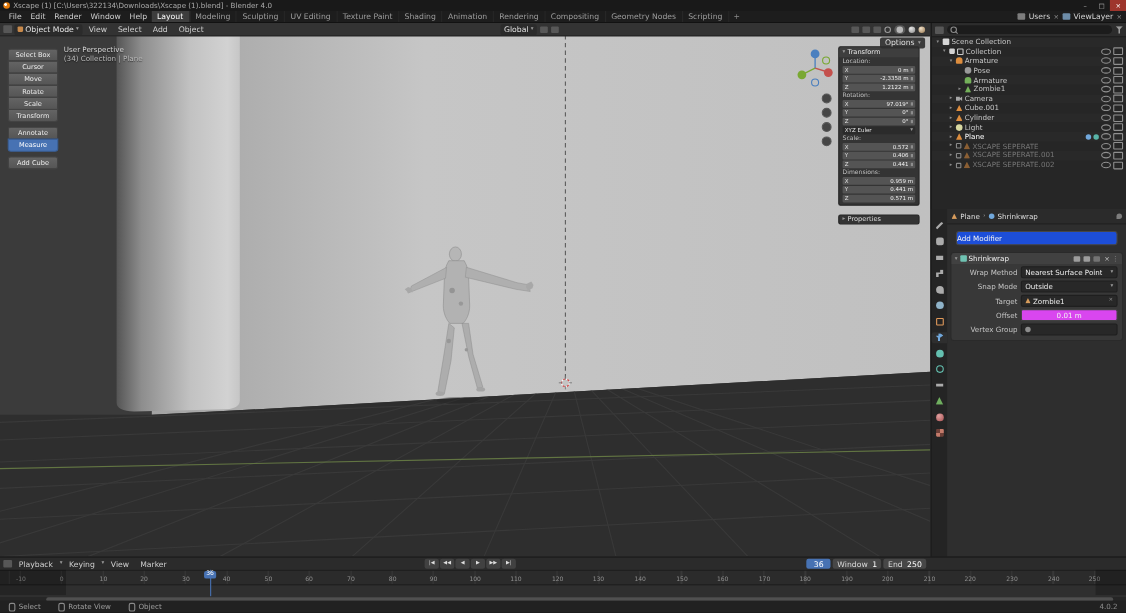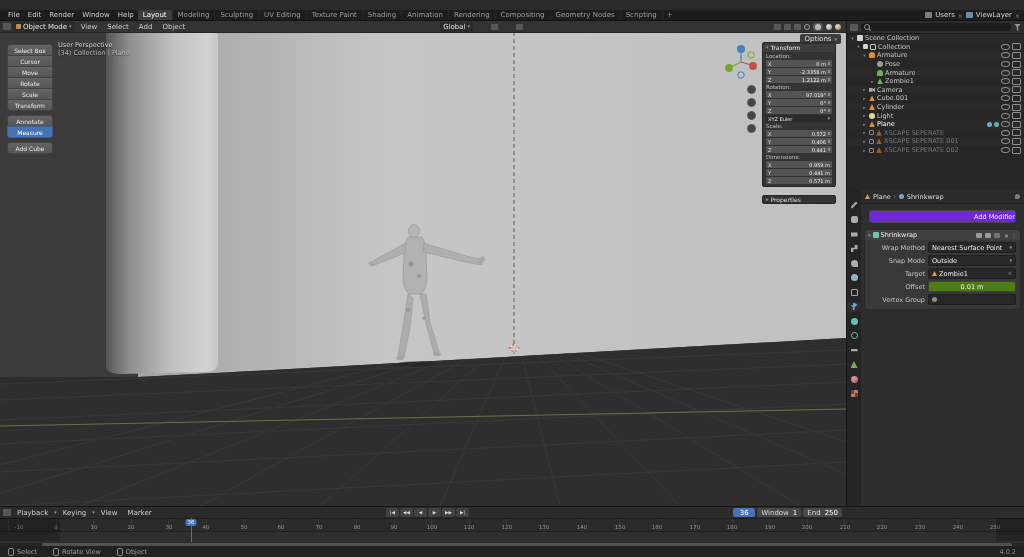--- a/index.html
+++ b/index.html
@@ -25,21 +25,21 @@
   .sgico{width:7px;height:6px;background:#7d7d7d;border-radius:1px;flex:none}
   .sgico.s2{background:#6d8ca8}
   .sg-x{color:#8e8e8e;font-size:6px}
 
   
   .viewport{position:absolute;left:0;top:21px;width:846px;height:485px;background:#3b3b3b;overflow:hidden}
   .vp-header{position:relative;height:11px;background:#333;display:flex;align-items:center;gap:2px;padding:0 3px;border-bottom:1px solid #252525;z-index:6}
   .vh-ico{width:8px;height:7px;background:#575757;border-radius:1px;flex:none}
   .vh-mode{display:flex;align-items:center;gap:2px;background:#2b2b2b;border-radius:2px;padding:1px 3px;color:#e4e4e4}
   .mode-ic{width:5px;height:5px;background:#c98a4b;border-radius:1px}
-  .vh-center{display:flex;align-items:center;gap:18px;margin-left:auto}
+  .vh-center{display:flex;align-items:center;gap:3px;margin-left:auto}
   .vh-right{display:flex;align-items:center;gap:3px;margin-left:auto;padding-right:2px}
   .vh-pill{display:flex;align-items:center;gap:2px;background:#2b2b2b;border-radius:2px;padding:1px 3px;color:#e0e0e0}
   .tgl{width:7px;height:6px;background:#585858;border-radius:1px}
   .sphere{width:6px;height:6px;border-radius:50%;background:#b9b9b9;flex:none}
   .sphere.wire{background:transparent;border:1px solid #9a9a9a;box-sizing:border-box}
   .sphere.mat{background:radial-gradient(circle at 35% 30%,#e6e6e6,#8a8a8a)}
   .sphere.rend{background:radial-gradient(circle at 35% 30%,#f0e0c8,#97774f)}
   .sph-active{background:#5a5a5a;border-radius:5px;padding:1px 2px;display:flex;align-items:center}
   .vp-options{position:absolute;top:13px;right:5px;background:rgba(45,45,45,.9);border-radius:2px;padding:1px 4px;display:flex;gap:3px;align-items:center;z-index:6;color:#dedede}
 
@@ -123,37 +123,37 @@
   .pti-phys{border:1px solid #64c0b0;box-sizing:border-box;border-radius:50%}
   .pti-constr{background:#ababab;clip-path:polygon(0 35%,100% 35%,100% 68%,0 68%)}
   .pti-data{background:#6fae5f;clip-path:polygon(50% 0,100% 100%,0 100%)}
   .pti-mat{background:radial-gradient(circle at 35% 30%,#e0a0a0,#a85050);border-radius:50%}
   .pti-tex{background:conic-gradient(#c47a6a 25%,#6e4038 0 50%,#c47a6a 0 75%,#6e4038 0);border-radius:1px}
   .pcontent{flex:1;display:flex;flex-direction:column;font-size:6.5px;min-width:0}
   .p-crumb{height:13px;display:flex;align-items:center;gap:3px;padding:0 4px;background:#2b2b2b;border-bottom:1px solid #222;color:#dedede}
   .crumb-ic{width:5px;height:5px;background:#d79c5c;clip-path:polygon(50% 0,100% 100%,0 100%);flex:none}
   .crumb-wr{width:5px;height:5px;background:#71a8dc;border-radius:50%;flex:none}
   .pin{margin-left:auto;width:5px;height:5px;background:#7d7d7d;border-radius:50% 50% 50% 0;flex:none}
-  .p-addmod{margin:6px 8px 4px;height:11px;background:#6d28d9;border:1px solid #464646;border-radius:3px;display:flex;align-items:center;justify-content:flex-end;color:#f2f2f2}
+  .p-addmod{margin:6px 8px 4px;height:11px;background:#1d4ed8;border:1px solid #464646;border-radius:3px;display:flex;align-items:center;justify-content:flex-start;color:#f2f2f2}
   .mod{margin:2px 3px;background:#383838;border:1px solid #2a2a2a;border-radius:3px}
   .mod-h{height:10px;display:flex;align-items:center;gap:2px;padding:0 3px;background:#414141;border-radius:3px 3px 0 0}
   .mod-name{color:#f0f0f0}
   .ic-cloth{width:6px;height:6px;background:#6fc2b2;border-radius:50% 0 50% 0;flex:none}
   .ic-shrink{width:6px;height:6px;background:#6fc2b2;border-radius:1px;flex:none}
   .mtg{width:6px;height:5px;background:#9c9c9c;border-radius:1px;margin-left:1px;flex:none}
   .mtg.dim2{opacity:.55}
   .mx{margin-left:2px;color:#c2c2c2;font-size:6px}
   .mdots{color:#9a9a9a;font-size:6px}
   .mod-note{padding:2px 4px 3px;color:#9c9c9c}
   .f-row{display:flex;align-items:center;gap:3px;margin:2px 4px}
   .f-label{width:56px;text-align:right;color:#c4c4c4;flex:none;white-space:nowrap;overflow:hidden}
   .f-drop{flex:1;height:9px;background:#282828;border:1px solid #1f1f1f;border-radius:2px;display:flex;align-items:center;gap:2px;padding:0 3px;color:#ececec;min-width:0}
   .f-drop .dd{margin-left:auto}
   .f-drop .fval{white-space:nowrap;overflow:hidden}
-  .f-num{flex:1;height:9px;background:#4d7c0f;border:1px solid #424242;border-radius:2px;display:flex;align-items:center;justify-content:center;color:#f2f2f2}
+  .f-num{flex:1;height:9px;background:#d946ef;border:1px solid #424242;border-radius:2px;display:flex;align-items:center;justify-content:center;color:#f2f2f2}
   .vg-ic{width:5px;height:5px;background:#8d8d8d;border-radius:50%;flex:none}
 
   
   .timeline{position:absolute;left:0;top:506px;width:1024px;height:40px;background:#262626;border-top:1px solid #161616;box-sizing:border-box}
   .tl-header{position:relative;height:11px;background:#2b2b2b;display:flex;align-items:center;gap:2px;padding:0 3px;border-bottom:1px solid #1e1e1e}
   .transport{position:absolute;left:386px;top:1px;display:flex;gap:1px}
   .tbtn{min-width:11px;height:9px;background:#414141;border-radius:2px;display:flex;align-items:center;justify-content:center;font-size:4.5px;color:#dedede;padding:0 1px}
   .tl-fields{position:absolute;right:182px;top:1px;display:flex;gap:2px;align-items:center}
   .f-frame{min-width:22px;height:9px;background:#4772b3;border-radius:2px;color:#fff;display:flex;align-items:center;justify-content:center}
   .f-se{height:9px;background:#474747;border-radius:2px;display:flex;align-items:center;gap:4px;padding:0 4px;color:#d8d8d8}
@@ -171,20 +171,29 @@
   .statusbar{position:absolute;left:0;top:546px;width:1024px;height:11px;background:#212121;display:flex;align-items:center;gap:16px;padding:0 8px;box-sizing:border-box;color:#9f9f9f;font-size:6.5px}
   .sb-item{display:flex;align-items:center;gap:3px}
   .mouse-ic{width:4px;height:6px;border:1px solid #8a8a8a;border-radius:2px;flex:none}
   .sb-ver{margin-left:auto;color:#8a8a8a}
 </style>
 </head>
 <body>
 
 <div id="app">
 
+  <div class="titlebar">
+    <span class="blogo"></span>
+    <span>Xscape (1) [C:\Users\322134\Downloads\Xscape (1).blend] - Blender 4.0</span>
+    <div class="winbtns">
+      <span class="wbtn">–</span>
+      <span class="wbtn">□</span>
+      <span class="wbtn close">×</span>
+    </div>
+  </div>
 
   <div class="menubar">
     <span class="menu-item">File</span>
     <span class="menu-item">Edit</span>
     <span class="menu-item">Render</span>
     <span class="menu-item">Window</span>
     <span class="menu-item">Help</span>
     <div class="workspaces">
       <span class="ws active">Layout</span>
       <span class="ws">Modeling</span>

